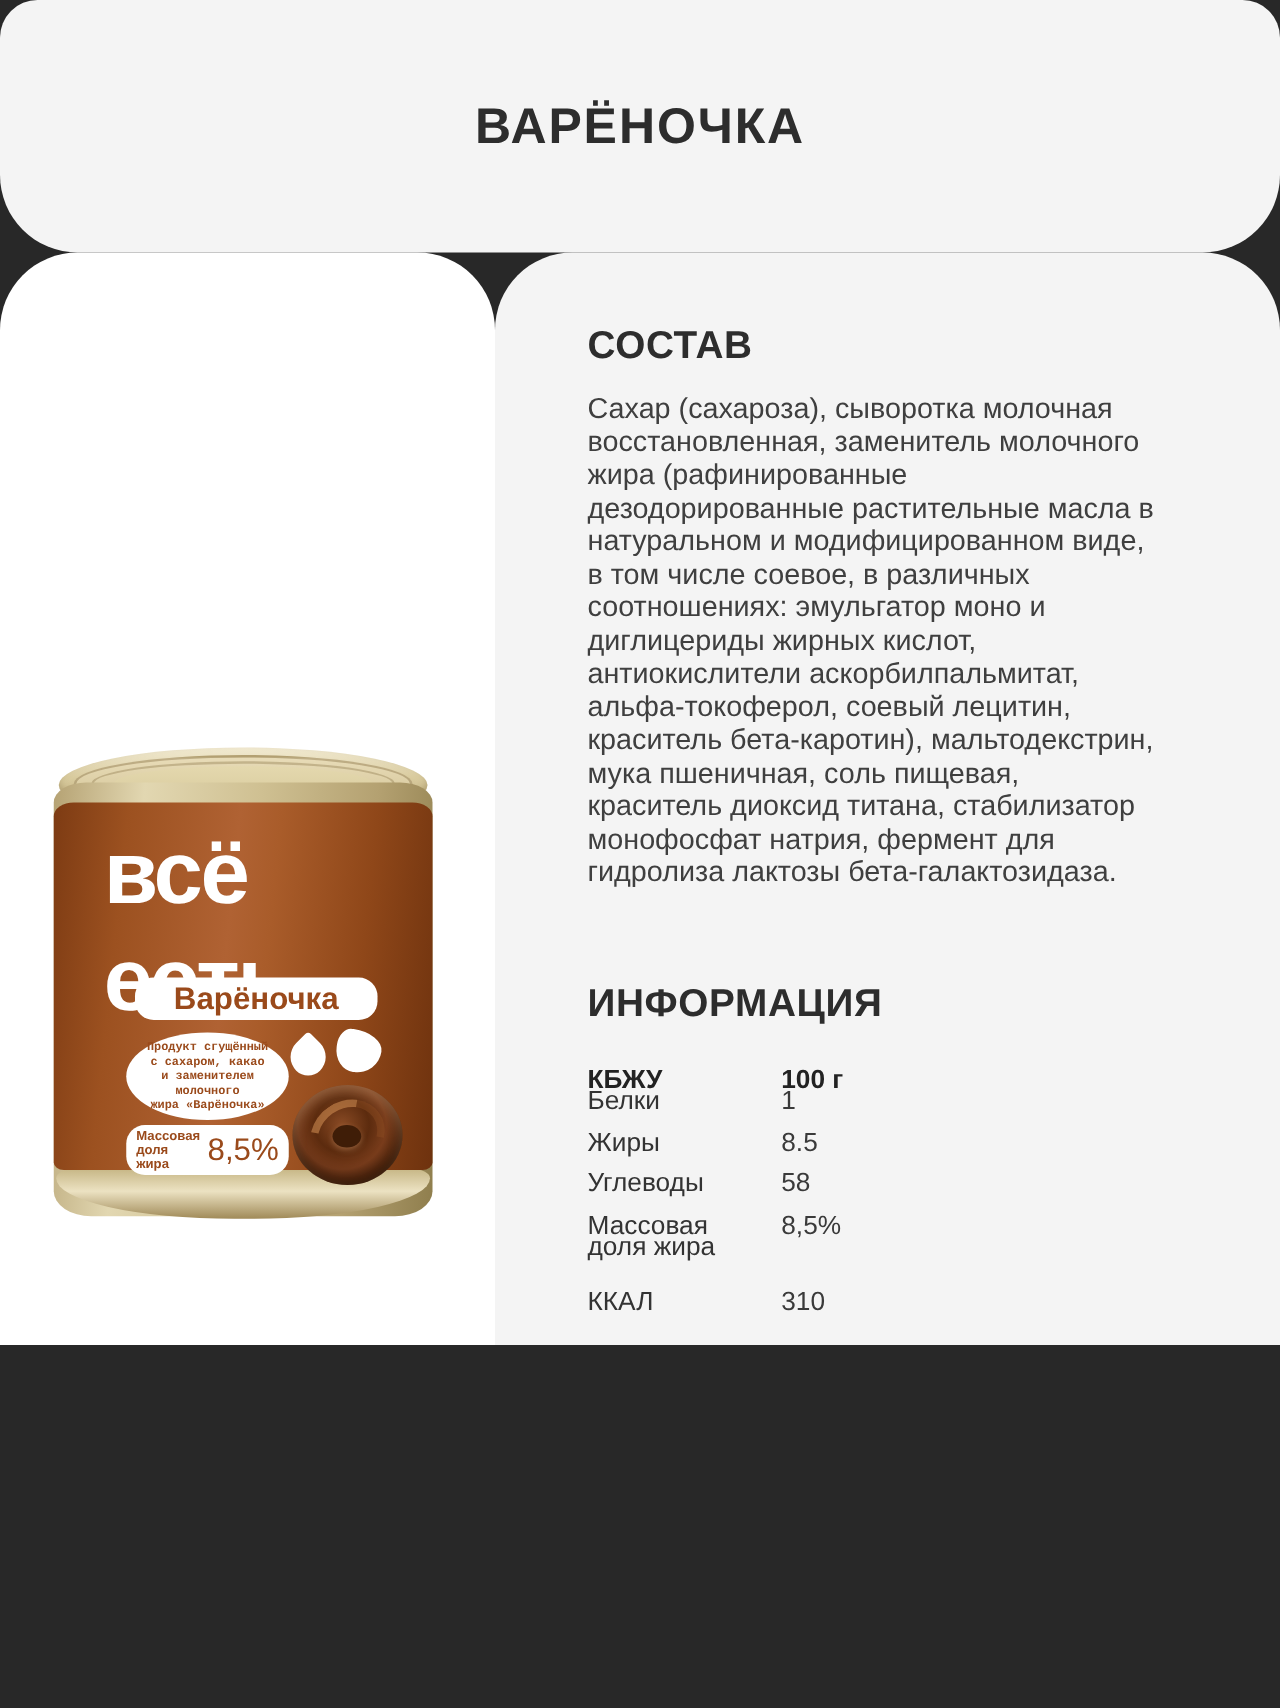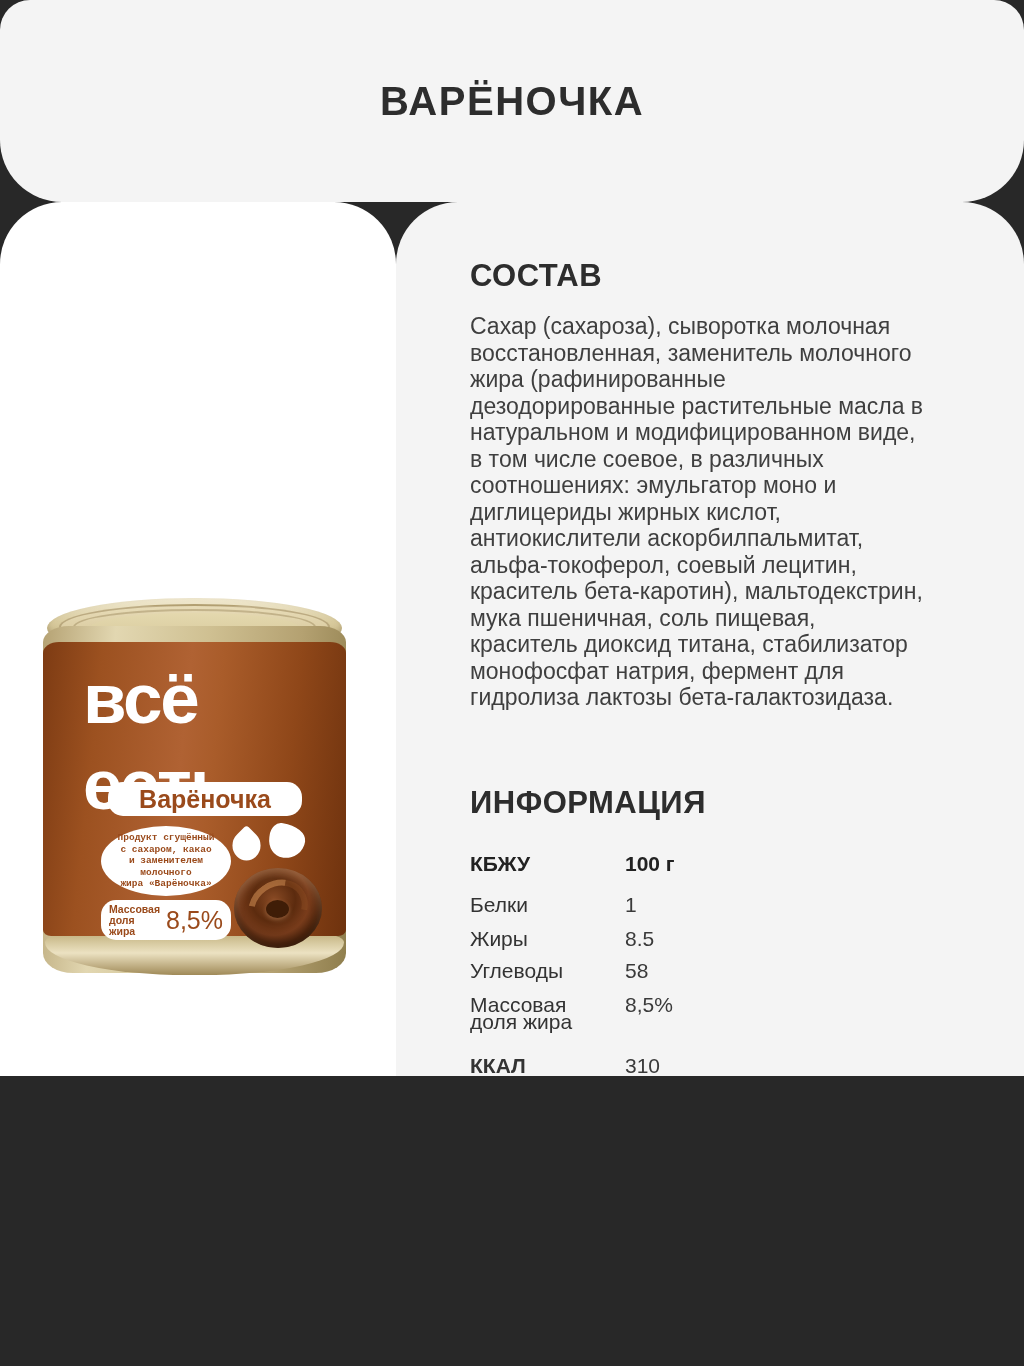--- a/index.html
+++ b/index.html
@@ -62,28 +62,28 @@
   .info-row .label{
     flex:0 0 155px;width:155px;
     font-size:21px;line-height:17px;font-weight:500;
     color:#333333;white-space:pre-line;
   }
   .info-row .value{
     font-size:21px;line-height:17px;font-weight:400;
     color:#3a3a3a;
   }
   .info-row--header .label,.info-row--header .value{font-weight:700;color:#222;}
-  .info-row--header{margin-bottom:24px;}
+  .info-row--header{}
   .r0{margin-bottom:17px;}
   .r1{margin-bottom:15px;}
   .r2{margin-bottom:17px;}
   .r3{margin-bottom:27px;}
   .r4{margin-bottom:58px;}
   .r5{margin-bottom:22px;}
-  .info-row--strong .label{font-weight:700;}
+  .info-row--strong .label{font-weight:400;}
 
   
   .tomato-logo{
     position:absolute;left:896px;top:1237px;width:115px;height:115px;
   }
 
   
   .can{position:absolute;left:42px;top:396px;width:305px;height:377px;}
   .can-lid{
     position:absolute;left:5px;top:0;width:295px;height:60px;

